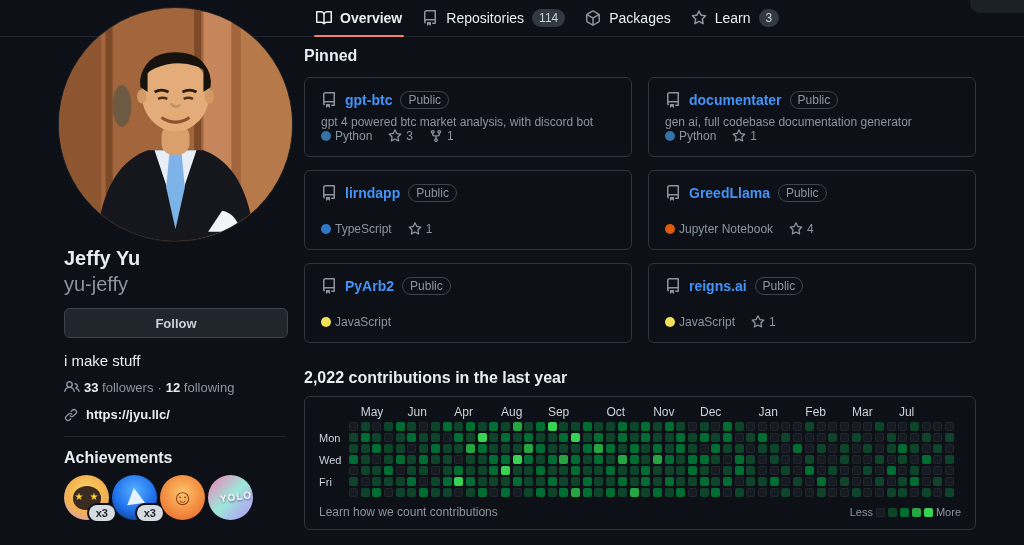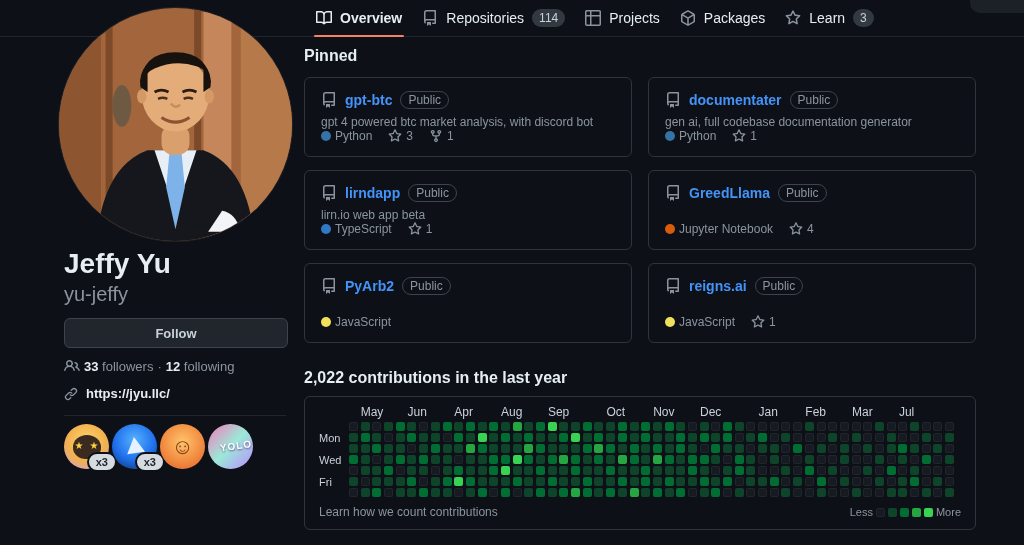--- a/index.html
+++ b/index.html
@@ -13,21 +13,21 @@
   .tab .counter{background:rgba(110,118,129,.4);border-radius:10px;font-size:12px;line-height:18px;padding:0 7px;color:#c9d1d9;}
   .tab.active .tab-label{font-weight:700;}
   .tab-underline{position:absolute;left:8px;right:8px;bottom:-1px;height:2px;background:#f78166;border-radius:3px;}
   .oct{display:inline-flex;align-items:center;}
   .corner-frag{position:absolute;top:0;right:0;width:54px;height:13px;background:#1c2128;border-bottom-left-radius:10px;z-index:1;}
 
   
   .avatar{position:absolute;left:59px;top:8px;width:233px;height:233px;border-radius:50%;overflow:hidden;z-index:3;
           box-shadow:0 0 0 1px rgba(255,255,255,.08);cursor:pointer;}
   .profile-col{position:absolute;left:64px;top:246px;width:222px;z-index:1;}
-  .p-name{font-size:28px;font-weight:700;line-height:1.25;color:#e6edf3;}
+  .p-name{font-size:20px;font-weight:700;line-height:1.25;color:#e6edf3;}
   .p-user{font-size:20px;font-weight:400;color:#8b949e;margin-top:2px;}
   .follow-btn{margin-top:12px;width:100%;height:28px;border-radius:6px;background:#21262d;border:1px solid #3d444d;
               color:#c9d1d9;font-size:13px;font-weight:700;display:flex;align-items:center;justify-content:center;cursor:pointer;}
   .p-bio{margin-top:14px;font-size:15px;color:#e6edf3;}
   .p-follow-row{margin-top:10px;font-size:13px;color:#8b949e;display:flex;align-items:center;gap:4px;flex-wrap:wrap;}
   .p-follow-row b{color:#e6edf3;font-weight:700;}
   .p-links{margin-top:12px;display:flex;flex-direction:column;gap:7px;}
   .p-link-row{display:flex;align-items:center;gap:8px;font-size:13px;font-weight:700;color:#e6edf3;cursor:pointer;}
   .li-icon{width:14px;height:14px;border-radius:3px;background:#8b949e;color:#0d1117;font-size:9px;font-weight:700;
            display:flex;align-items:center;justify-content:center;}
@@ -100,28 +100,20 @@
           <svg width="16" height="16" viewBox="0 0 16 16">
             <path fill="#8b949e" d="M2 2.5A2.5 2.5 0 0 1 4.5 0h8.75a.75.75 0 0 1 .75.75v12.5a.75.75 0 0 1-.75.75h-2.5a.75.75 0 0 1 0-1.5h1.75v-2h-8a1 1 0 0 0-.714 1.7.75.75 0 1 1-1.072 1.05A2.495 2.495 0 0 1 2 11.5Zm10.5-1h-8a1 1 0 0 0-1 1v6.708A2.486 2.486 0 0 1 4.5 9h8ZM5 12.25a.25.25 0 0 1 .25-.25h3.5a.25.25 0 0 1 .25.25v3.25a.25.25 0 0 1-.4.2l-1.45-1.087a.25.25 0 0 0-.3 0L5.4 15.7a.25.25 0 0 1-.4-.2Z"></path>
           </svg>
         </span>
         <span class="tab-label">Repositories</span>
         <span class="counter">114</span>
       </div>
       <div class="tab">
         <span class="oct">
           <svg width="16" height="16" viewBox="0 0 16 16">
-            <path fill="#8b949e" d="M0 1.75C0 .784.784 0 1.75 0h12.5C15.216 0 16 .784 16 1.75v12.5A1.75 1.75 0 0 1 14.25 16H1.75A1.75 1.75 0 0 1 0 14.25ZM6.5 6.5v8h7.75a.25.25 0 0 0 .25-.25V6.5Zm8-1.5V1.75a.25.25 0 0 0-.25-.25H6.5V5Zm-13 1.5v7.75c0 .138.112.25.25.25H5v-8Zm0-1.5H5V1.5H1.75a.25.25 0 0 0-.25.25Z"></path>
-          </svg>
-        </span>
-        <span class="tab-label">Projects</span>
-      </div>
-      <div class="tab">
-        <span class="oct">
-          <svg width="16" height="16" viewBox="0 0 16 16">
             <path fill="#8b949e" d="m8.878.392 5.25 3.045c.54.314.872.89.872 1.514v6.098a1.75 1.75 0 0 1-.872 1.514l-5.25 3.045a1.75 1.75 0 0 1-1.756 0l-5.25-3.045A1.75 1.75 0 0 1 1 11.049V4.951c0-.624.332-1.201.872-1.514L7.122.392a1.75 1.75 0 0 1 1.756 0ZM7.875 1.69l-4.63 2.685L8 7.133l4.755-2.758-4.63-2.685a.248.248 0 0 0-.25 0ZM2.5 5.677v5.372c0 .09.047.171.125.216l4.625 2.683V8.432Zm6.25 8.271 4.625-2.683a.25.25 0 0 0 .125-.216V5.677L8.75 8.432Z"></path>
           </svg>
         </span>
         <span class="tab-label">Packages</span>
       </div>
       <div class="tab">
         <span class="oct">
           <svg width="16" height="16" viewBox="0 0 16 16">
             <path fill="#8b949e" d="M8 .25a.75.75 0 0 1 .673.418l1.882 3.815 4.21.612a.75.75 0 0 1 .416 1.279l-3.046 2.97.719 4.192a.751.751 0 0 1-1.088.791L8 12.347l-3.766 1.98a.75.75 0 0 1-1.088-.79l.72-4.194L.82 6.374a.75.75 0 0 1 .416-1.28l4.21-.611L7.327.668A.75.75 0 0 1 8 .25Zm0 2.445L6.615 5.5a.75.75 0 0 1-.564.41l-3.097.45 2.24 2.184a.75.75 0 0 1 .216.664l-.528 3.084 2.769-1.456a.75.75 0 0 1 .698 0l2.77 1.456-.53-3.084a.75.75 0 0 1 .216-.664l2.24-2.183-3.096-.45a.75.75 0 0 1-.564-.41L8 2.694Z"></path>
           </svg>
@@ -157,20 +149,21 @@
       <path d="M44 47 Q50 51 56 47" stroke="#8a5432" stroke-width="1.4" fill="none"></path>
       <path d="M48 41 Q50 43.5 52 41.5" stroke="#c58d5c" stroke-width="1" fill="none"></path>
       <path d="M70 87 Q76 88 78 96 L64 96 Z" fill="#f2f4f7"></path>
     </svg>
   </div>
 
   <aside class="profile-col">
     <div class="p-name">Jeffy Yu</div>
     <div class="p-user">yu-jeffy</div>
     <div class="follow-btn">Follow</div>
+    <div class="p-bio">i make stuff</div>
     <div class="p-follow-row">
       <span class="oct" id="people-ic">
           <svg width="16" height="16" viewBox="0 0 16 16">
             <path fill="#8b949e" d="M2 5.5a3.5 3.5 0 1 1 5.898 2.549 5.508 5.508 0 0 1 3.034 4.084.75.75 0 1 1-1.482.235 4 4 0 0 0-7.9 0 .75.75 0 0 1-1.482-.236A5.507 5.507 0 0 1 3.102 8.05 3.493 3.493 0 0 1 2 5.5ZM11 4a3.001 3.001 0 0 1 2.22 5.018 5.01 5.01 0 0 1 2.56 3.012.749.749 0 0 1-.885.954.752.752 0 0 1-.549-.514 3.507 3.507 0 0 0-2.522-2.372.75.75 0 0 1-.574-.73v-.352a.75.75 0 0 1 .416-.672A1.5 1.5 0 0 0 11 5.5.75.75 0 0 1 11 4Zm-5.5-.5a2 2 0 1 0-.001 3.999A2 2 0 0 0 5.5 3.5Z"></path>
           </svg>
         </span>
       <span><b>33</b>&nbsp;<span>followers</span></span>
       <span>·</span>
       <span><b>12</b>&nbsp;<span>following</span></span>
     </div>
@@ -178,20 +171,21 @@
       <div class="p-link-row">
         <span class="oct" id="link-ic">
             <svg width="14" height="14" viewBox="0 0 16 16">
               <path fill="#8b949e" d="m7.775 3.275 1.25-1.25a3.5 3.5 0 1 1 4.95 4.95l-2.5 2.5a3.5 3.5 0 0 1-4.95 0 .751.751 0 0 1 .018-1.042.751.751 0 0 1 1.042-.018 1.998 1.998 0 0 0 2.83 0l2.5-2.5a2.002 2.002 0 0 0-2.83-2.83l-1.25 1.25a.751.751 0 0 1-1.042-.018.751.751 0 0 1-.018-1.042Zm-4.69 9.64a1.998 1.998 0 0 0 2.83 0l1.25-1.25a.751.751 0 0 1 1.042.018.751.751 0 0 1 .018 1.042l-1.25 1.25a3.5 3.5 0 1 1-4.95-4.95l2.5-2.5a3.5 3.5 0 0 1 4.95 0 .751.751 0 0 1-.018 1.042.751.751 0 0 1-1.042.018 1.998 1.998 0 0 0-2.83 0l-2.5 2.5a1.998 1.998 0 0 0 0 2.83Z"></path>
             </svg>
           </span>
         <span>https://jyu.llc/</span>
       </div>
     </div>
     <div class="divider"></div>
+    <div class="ach-title">Achievements</div>
     <div class="ach-row">
       <div class="ach">
         <div class="ach-c ach1">
           <div class="mona">
               <span class="s1">★</span>
               <span class="s2">★</span>
             </div>
         </div>
         <span class="xpill">x3</span>
       </div>
@@ -266,21 +260,20 @@
         <div class="repo-card">
           <div class="repo-head">
             <span class="oct">
               <svg width="16" height="16" viewBox="0 0 16 16">
                 <path fill="#8b949e" d="M2 2.5A2.5 2.5 0 0 1 4.5 0h8.75a.75.75 0 0 1 .75.75v12.5a.75.75 0 0 1-.75.75h-2.5a.75.75 0 0 1 0-1.5h1.75v-2h-8a1 1 0 0 0-.714 1.7.75.75 0 1 1-1.072 1.05A2.495 2.495 0 0 1 2 11.5Zm10.5-1h-8a1 1 0 0 0-1 1v6.708A2.486 2.486 0 0 1 4.5 9h8ZM5 12.25a.25.25 0 0 1 .25-.25h3.5a.25.25 0 0 1 .25.25v3.25a.25.25 0 0 1-.4.2l-1.45-1.087a.25.25 0 0 0-.3 0L5.4 15.7a.25.25 0 0 1-.4-.2Z"></path>
               </svg>
             </span>
             <span class="repo-link">lirndapp</span>
             <span class="vis-badge">Public</span>
           </div>
-          <div class="repo-desc">lirn.io web app beta</div>
           <div class="repo-meta">
             <span class="meta-item"><span class="lang-dot" style="background:#3178c6"></span>TypeScript</span>
             <span class="meta-item"><span class="oct">
                 <svg width="14" height="14" viewBox="0 0 16 16">
                   <path fill="#8b949e" d="M8 .25a.75.75 0 0 1 .673.418l1.882 3.815 4.21.612a.75.75 0 0 1 .416 1.279l-3.046 2.97.719 4.192a.751.751 0 0 1-1.088.791L8 12.347l-3.766 1.98a.75.75 0 0 1-1.088-.79l.72-4.194L.82 6.374a.75.75 0 0 1 .416-1.28l4.21-.611L7.327.668A.75.75 0 0 1 8 .25Zm0 2.445L6.615 5.5a.75.75 0 0 1-.564.41l-3.097.45 2.24 2.184a.75.75 0 0 1 .216.664l-.528 3.084 2.769-1.456a.75.75 0 0 1 .698 0l2.77 1.456-.53-3.084a.75.75 0 0 1 .216-.664l2.24-2.183-3.096-.45a.75.75 0 0 1-.564-.41L8 2.694Z"></path>
                 </svg>
               </span>1</span>
           </div>
         </div>
         <div class="repo-card">

